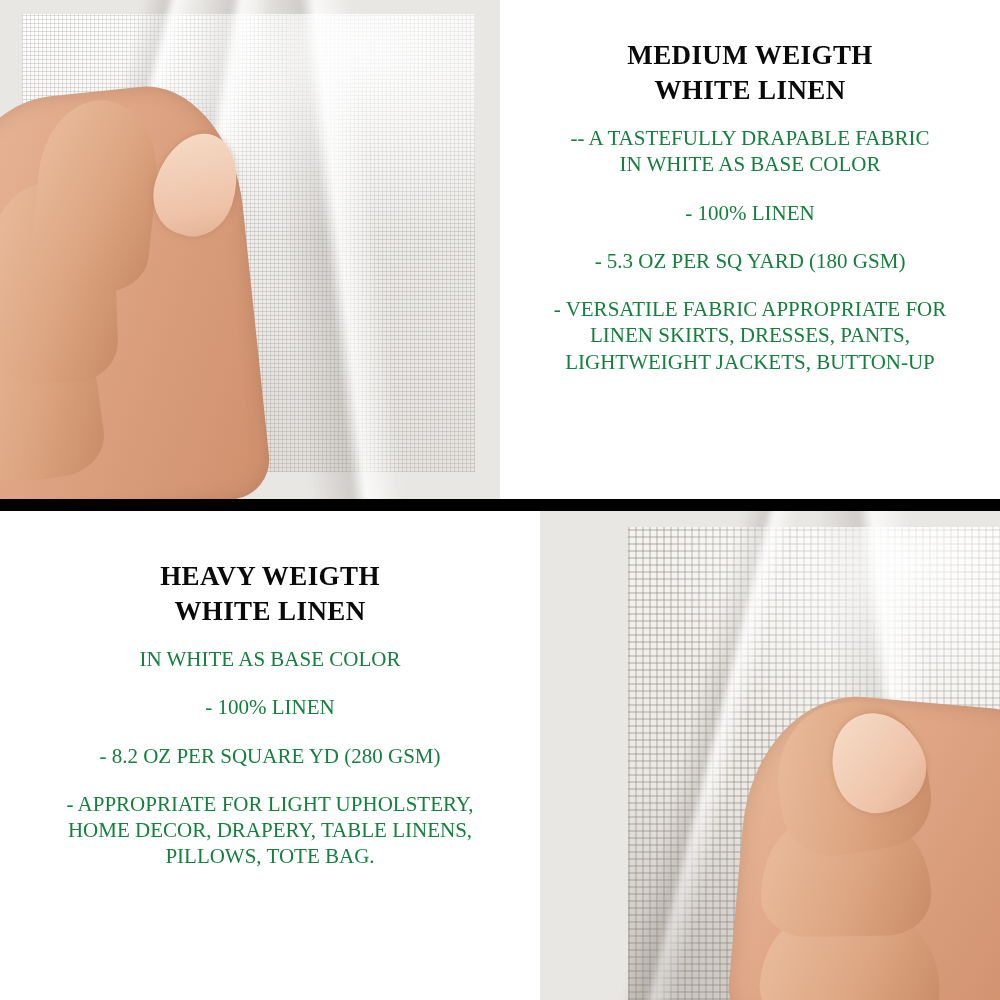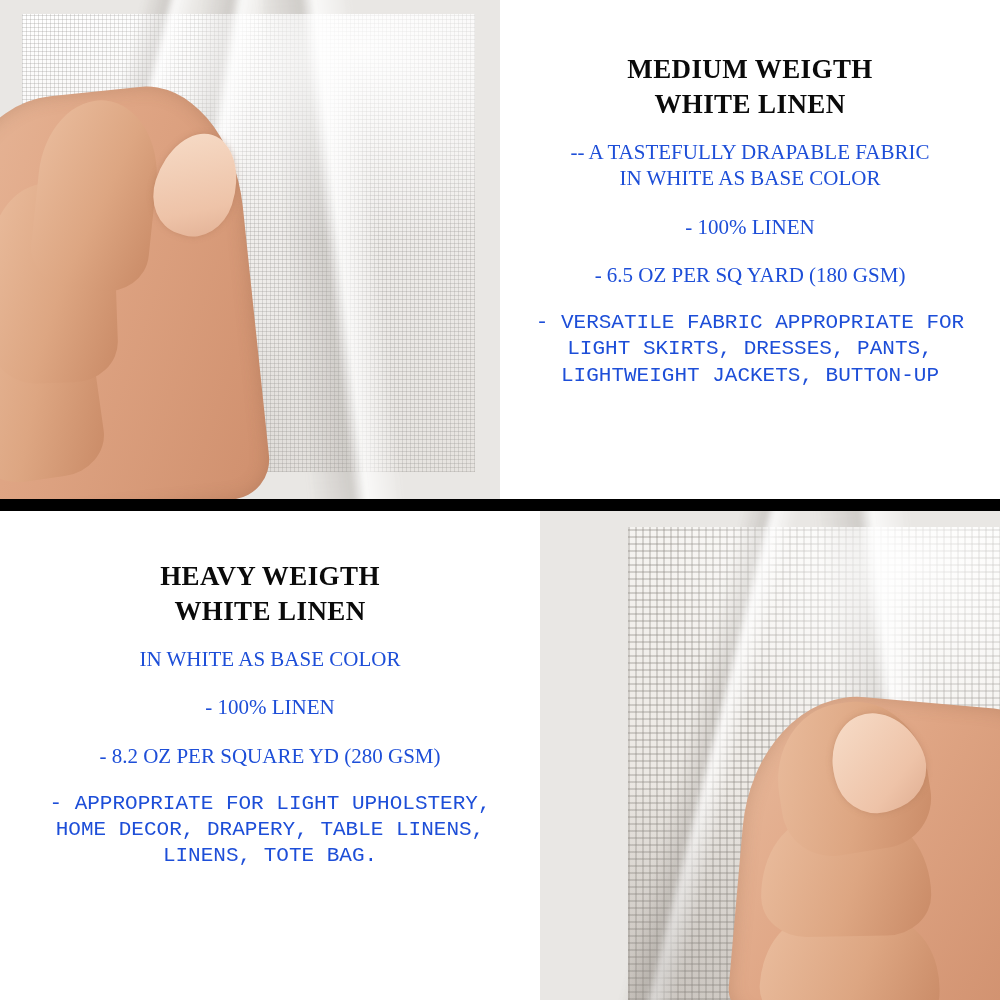--- a/index.html
+++ b/index.html
@@ -160,21 +160,20 @@
   .text-col {
     position: relative;
     box-sizing: border-box;
     text-align: center;
     background: #ffffff;
   }
   .text-top {
     width: 500px;
     height: 499px;
     padding: 38px 16px 0 16px;
-    margin-top: 14px;
   }
   .text-bottom {
     width: 540px;
     height: 489px;
     padding: 48px 8px 0 8px;
   }
 
   .title {
     font-family: "Liberation Serif", serif;
     font-weight: 700;
@@ -184,25 +183,25 @@
     color: #0a0a0a;
     margin: 0 0 18px 0;
   }
   .title .line { display: block; }
 
   .para {
     font-family: "Liberation Serif", serif;
     font-weight: 400;
     font-size: 21px;
     line-height: 1.25;
-    color: #1d4ed8;
+    color: #15803d;
     margin: 0 0 22px 0;
   }
   .para .line { display: block; }
-  .para:last-child { margin-bottom: 0; font-family: Liberation Mono, monospace; }
+  .para:last-child { margin-bottom: 0; }
 
   .spec { font-size: 21px; }
 </style>
 </head>
 <body>
 
 <div class="sheet">
 
   <div class="panel panel-top">
 
@@ -229,25 +228,25 @@
         <span class="line">WHITE LINEN</span>
       </h2>
 
       <p class="para">
         <span class="line">-- A TASTEFULLY DRAPABLE FABRIC</span>
         <span class="line">IN WHITE AS BASE COLOR</span>
       </p>
 
       <p class="para spec">- 100% LINEN</p>
 
-      <p class="para spec">- 6.5 OZ PER SQ YARD (180 GSM)</p>
+      <p class="para spec">- 5.3 OZ PER SQ YARD (180 GSM)</p>
 
       <p class="para">
         <span class="line">- VERSATILE FABRIC APPROPRIATE FOR</span>
-        <span class="line">LIGHT SKIRTS, DRESSES, PANTS,</span>
+        <span class="line">LINEN SKIRTS, DRESSES, PANTS,</span>
         <span class="line">LIGHTWEIGHT JACKETS, BUTTON-UP</span>
       </p>
     </div>
   </div>
 
   <div class="divider"></div>
 
   <div class="panel panel-bottom">
 
     <div class="text-col text-bottom">
@@ -260,21 +259,21 @@
         <span class="line">IN WHITE AS BASE COLOR</span>
       </p>
 
       <p class="para spec">- 100% LINEN</p>
 
       <p class="para spec">- 8.2 OZ PER SQUARE YD (280 GSM)</p>
 
       <p class="para">
         <span class="line">- APPROPRIATE FOR LIGHT UPHOLSTERY,</span>
         <span class="line">HOME DECOR, DRAPERY, TABLE LINENS,</span>
-        <span class="line">LINENS, TOTE BAG.</span>
+        <span class="line">PILLOWS, TOTE BAG.</span>
       </p>
     </div>
 
     <div class="photo photo-bottom">
       <div class="photo-inner">
         <div class="weave weave-heavy"></div>
         <div class="fold fold-b"></div>
         <div class="fold fold-c"></div>
         <div class="shade-top"></div>
         <div class="hand hand-bottom">

